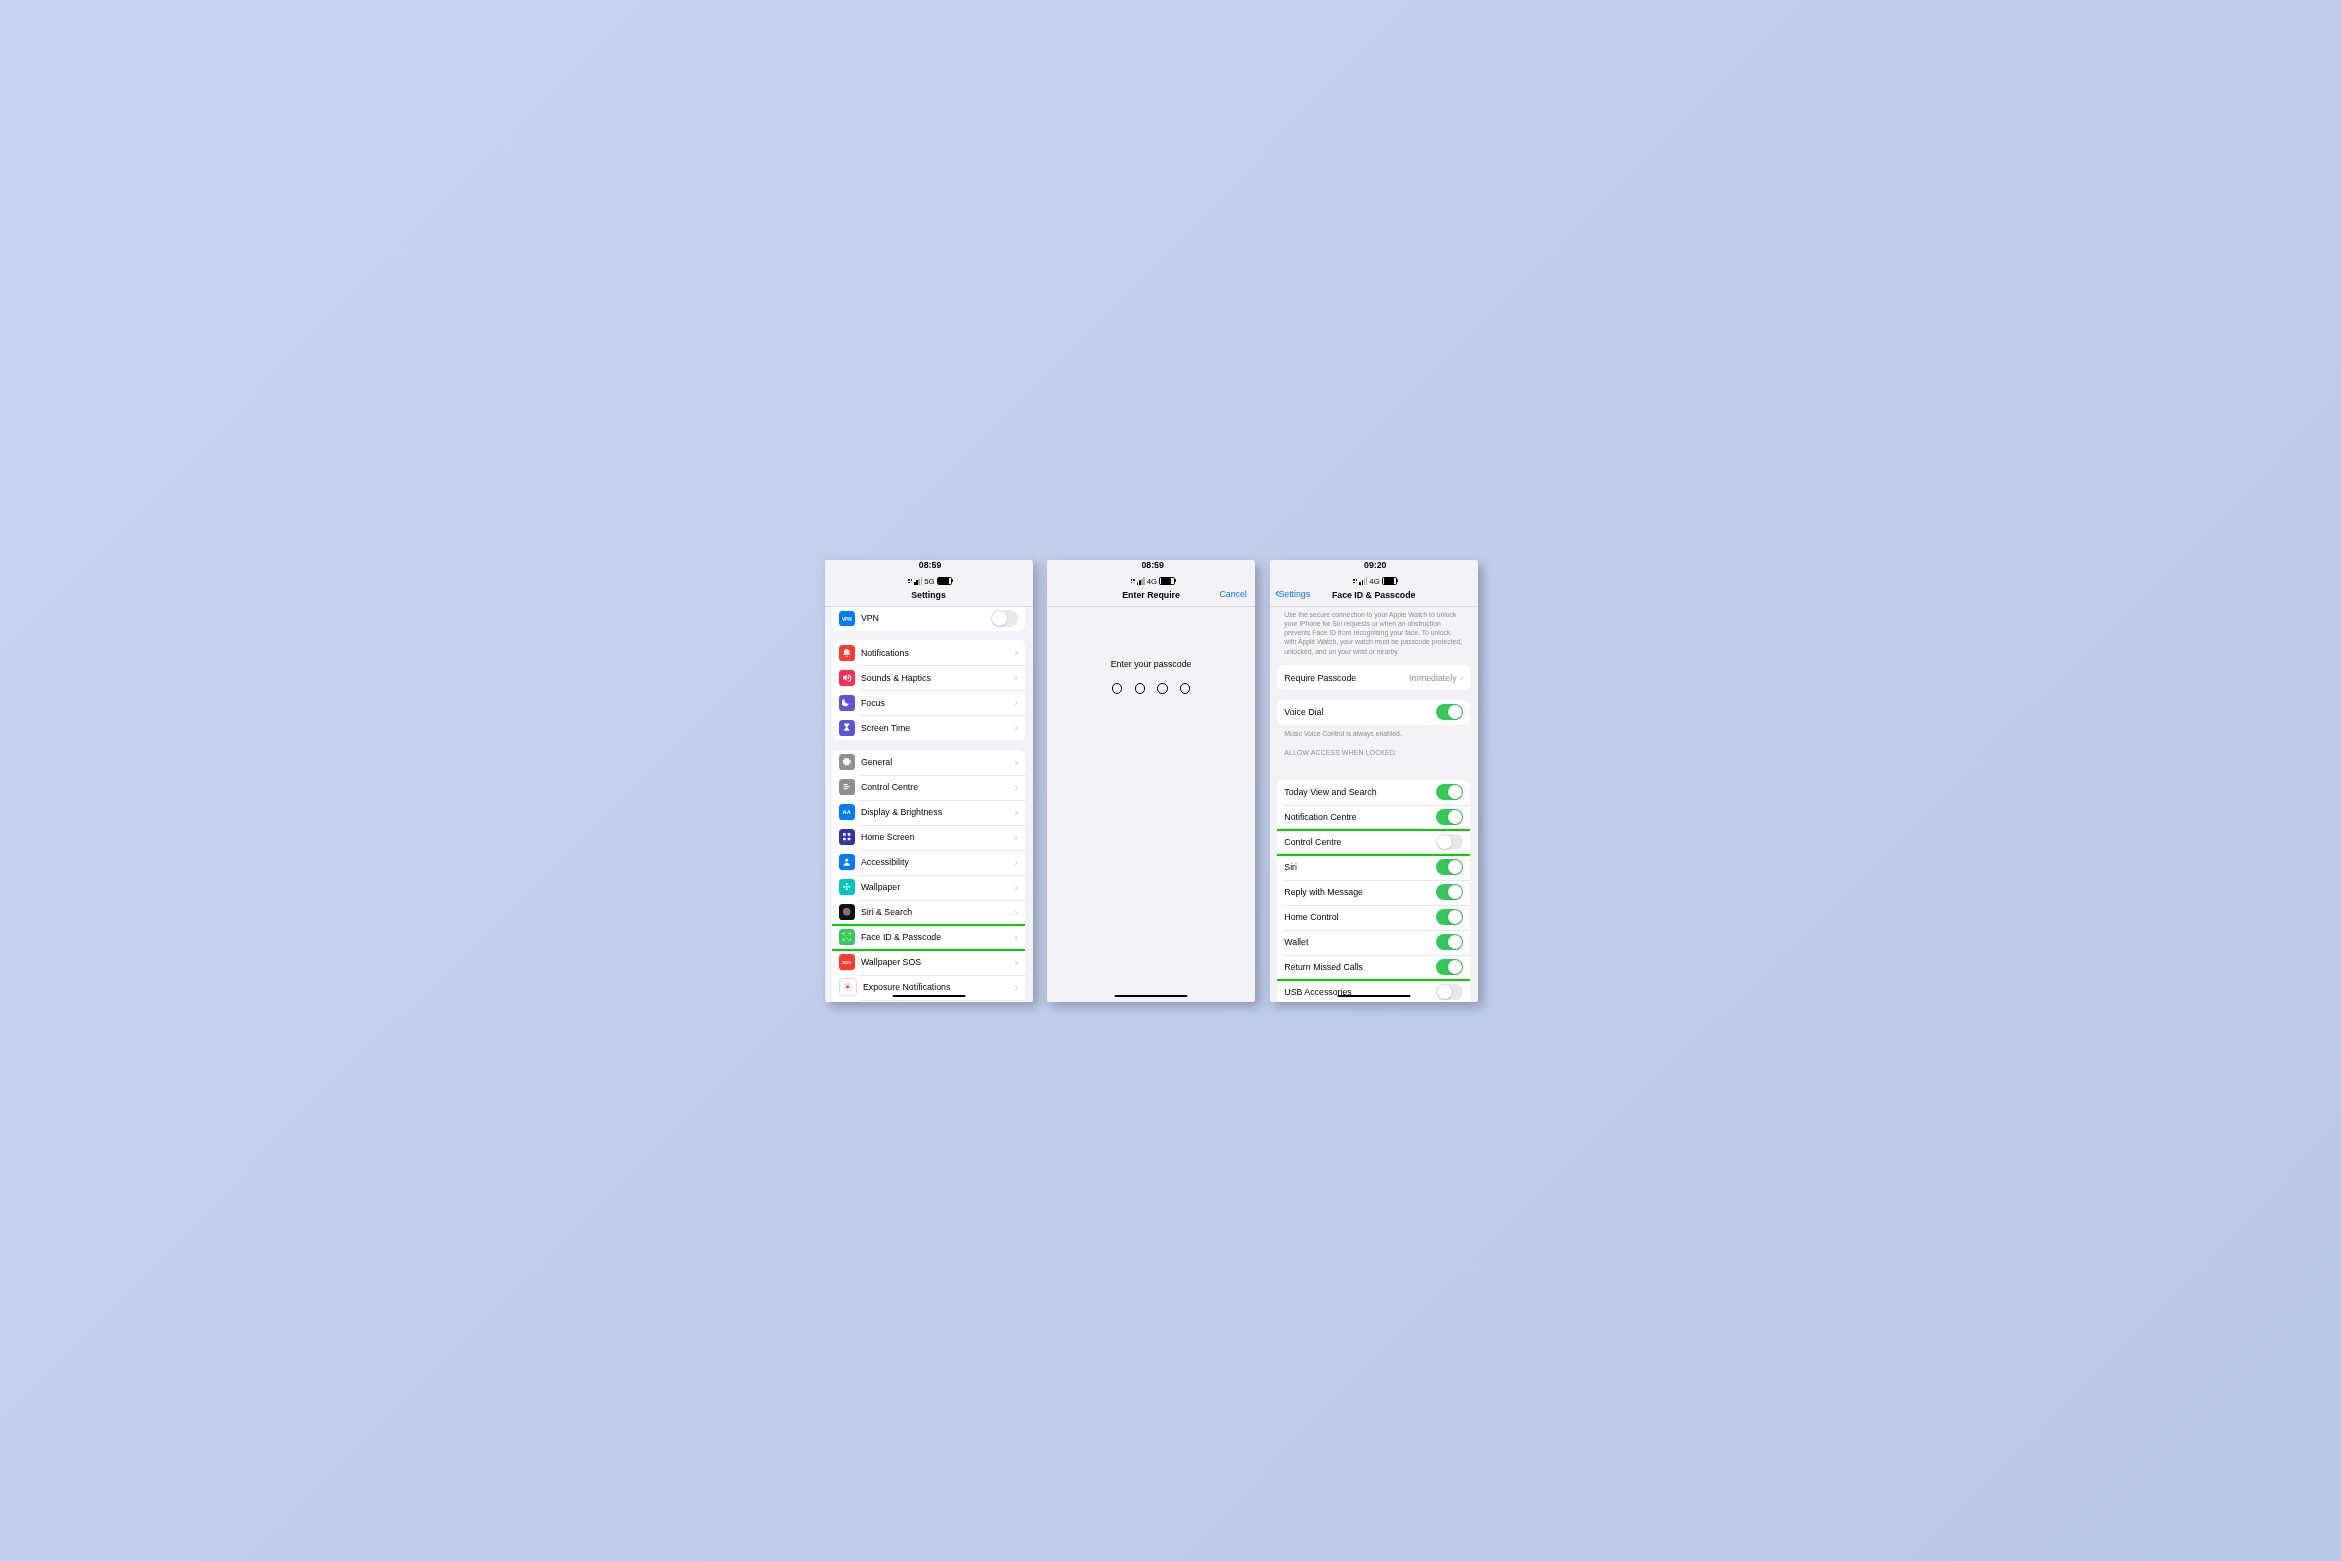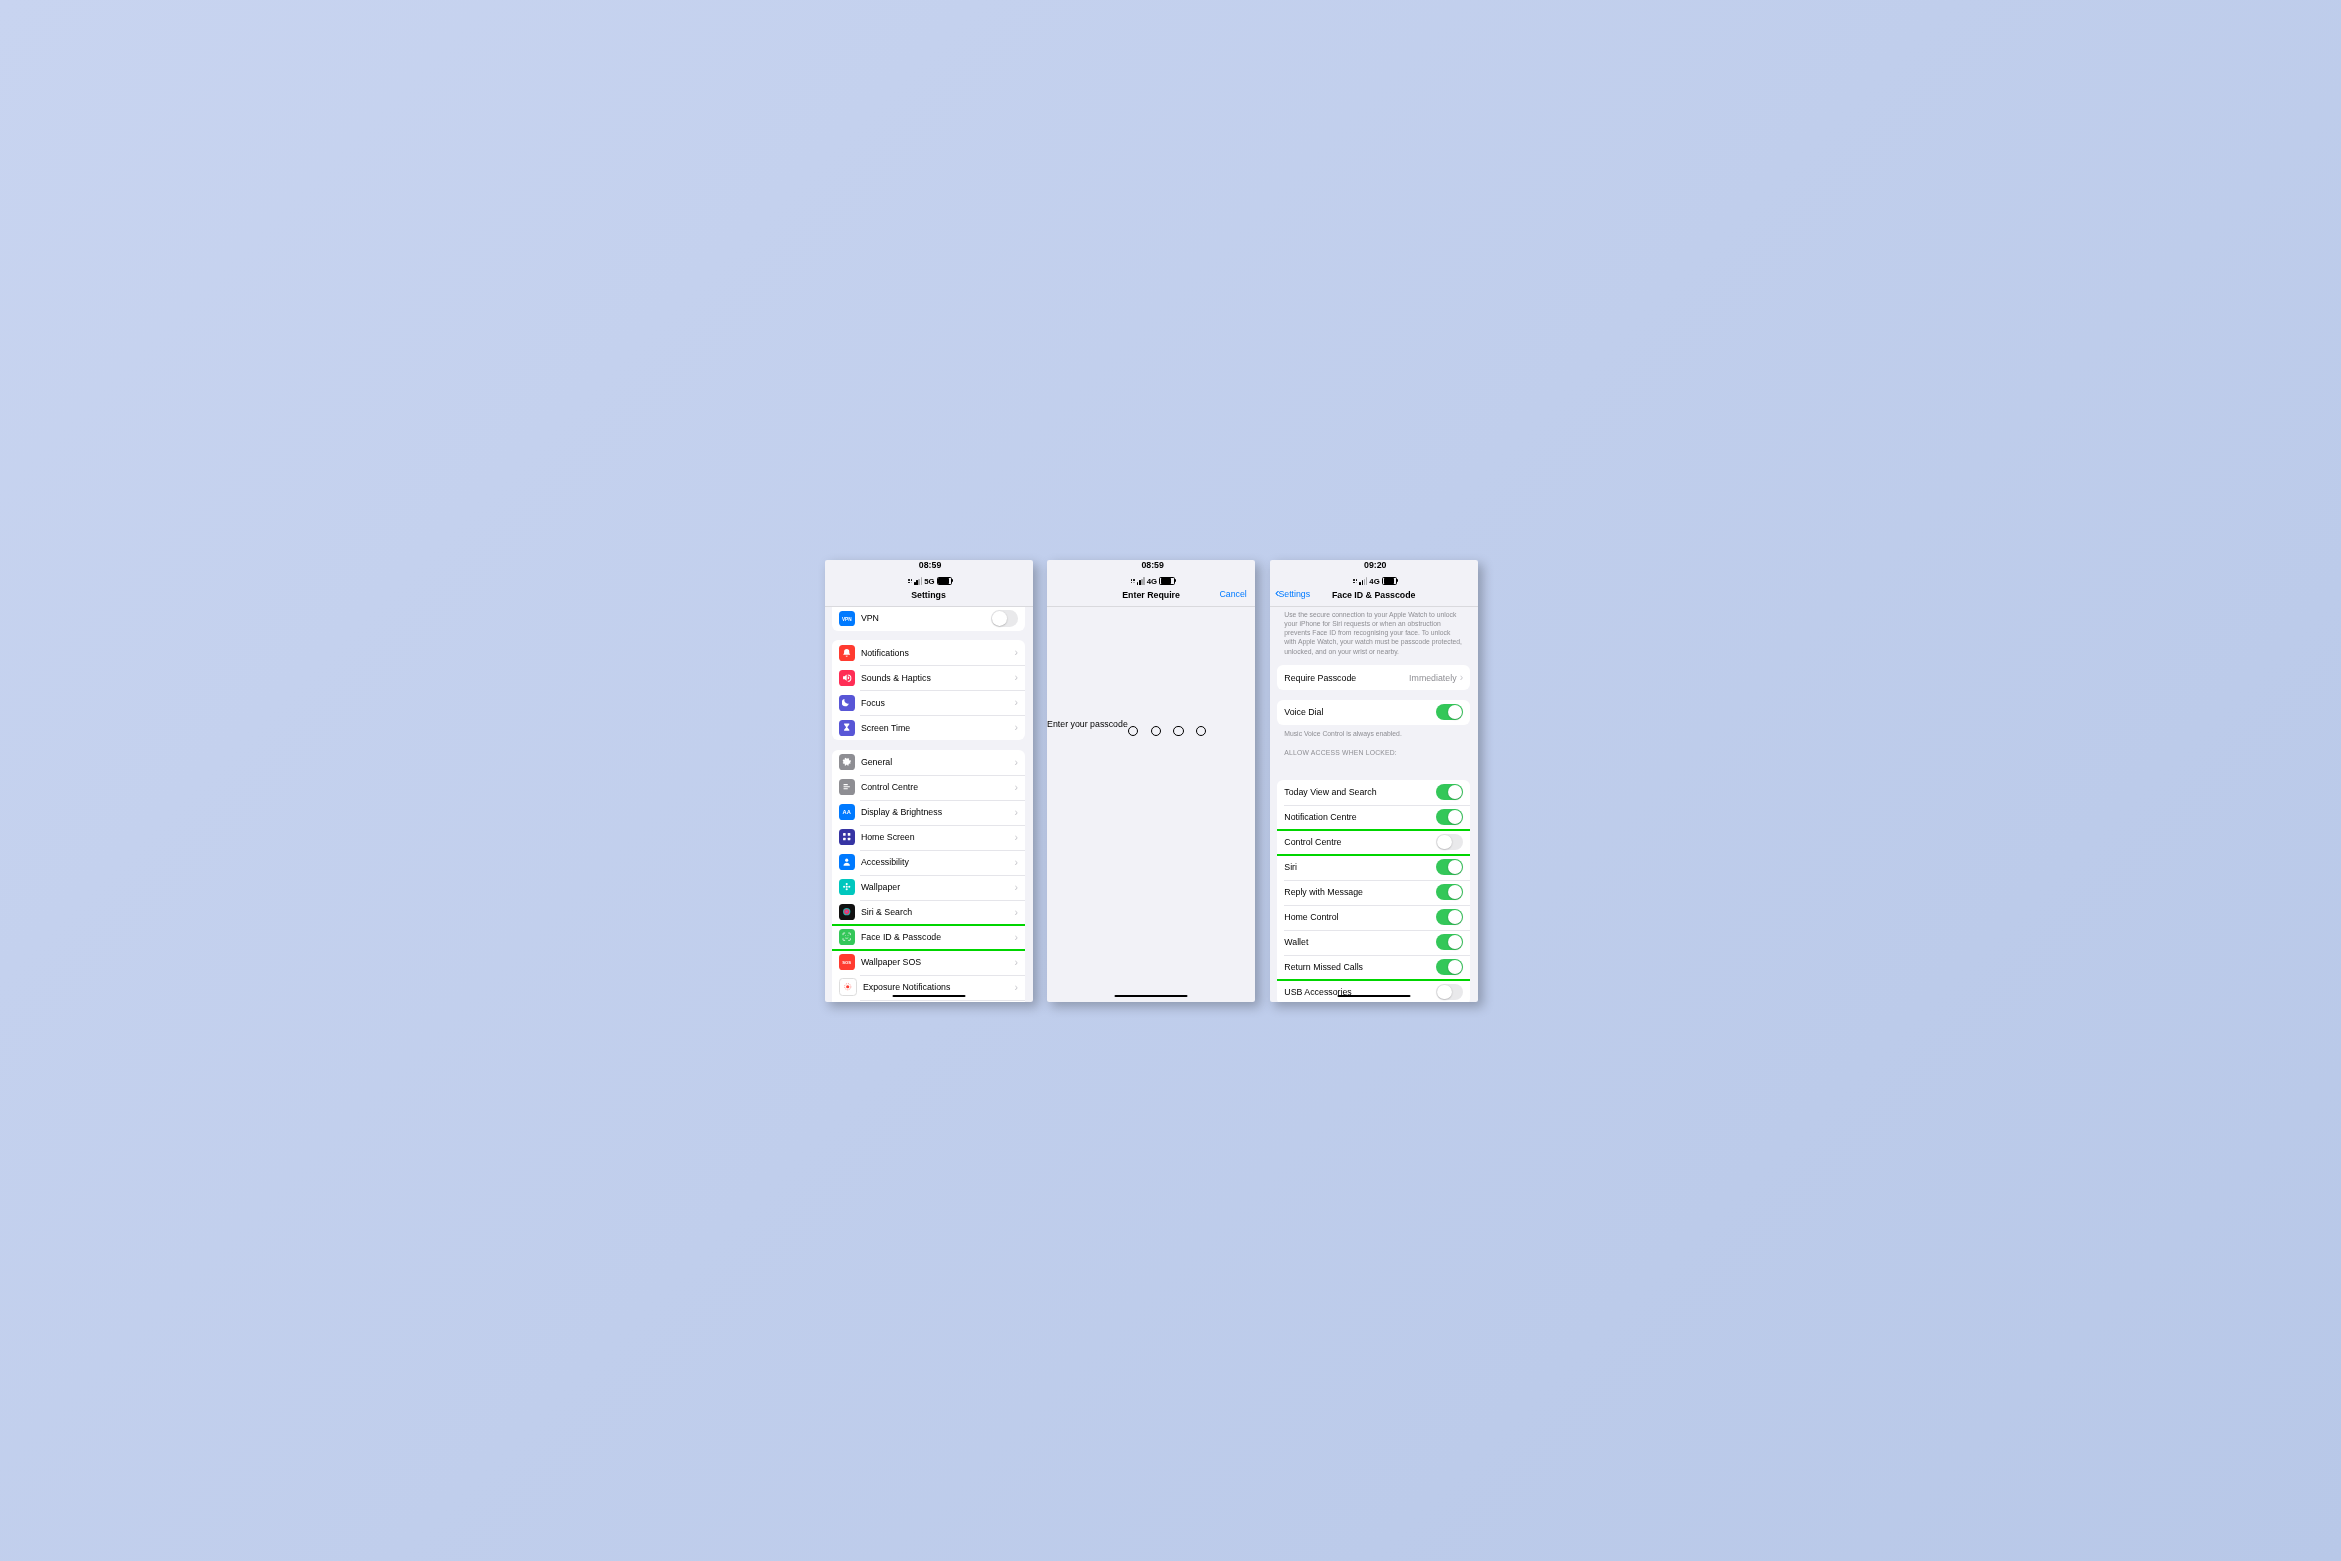--- a/index.html
+++ b/index.html
@@ -43,21 +43,21 @@
   .status{
     height:26px;
     display:flex;
     align-items:center;
     justify-content:space-between;
     padding:0 12.5px 0 15.6px;
     font-size:8.8px;
     font-weight:600;
     flex-direction:column;
   }
-  .status .right{display:flex;align-items:center;gap:2px;font-size:7.8px;font-weight:700;}
+  .status .right{display:flex;align-items:center;gap:2px;font-size:7.8px;font-weight:400;}
   .dots{display:inline-flex;flex-direction:column;gap:1px;margin-right:1px;}
   .dotsrow{display:flex;gap:1px;}
   .dot{width:1.6px;height:1.6px;border-radius:50%;background:#000;}
   .dot.f{opacity:.3;}
   .sig{display:inline-flex;align-items:flex-end;gap:0.5px;margin-left:-1px;}
   .sig i{width:1.6px;background:#000;border-radius:0.5px;}
   .sig i:nth-child(1){height:2.6px;}.sig i:nth-child(2){height:4.2px;}.sig i:nth-child(3){height:5.7px;opacity:.3;}.sig i:nth-child(4){height:7.3px;opacity:.3;}
   .batt{width:13.5px;height:6.8px;border:0.8px solid #000;border-radius:1.6px;position:relative;display:inline-block;}
   .batt::after{content:"";position:absolute;right:-2.1px;top:1.6px;width:1px;height:2.6px;background:#000;border-radius:0 1px 1px 0;}
   .batt i{position:absolute;left:0.8px;top:0.8px;bottom:0.8px;width:10.4px;background:#000;border-radius:0.8px;}
@@ -99,21 +99,21 @@
   .toggle.on::after{right:1px;}
   .toggle.off::after{left:1px;}
   
   .caption{font-size:6.8px;color:var(--ios-subtext);padding:4.2px 14.6px 0;line-height:1.35;}
   .caption.head{text-transform:uppercase;letter-spacing:0.2px;padding-top:10.4px;}
   
   .hl{position:absolute;border:2.1px solid var(--hl);border-radius:2.1px;pointer-events:none;z-index:10;}
   
   .homebar{position:absolute;bottom:4.2px;left:50%;transform:translateX(-50%);width:73px;height:2.6px;border-radius:1.6px;background:#000;}
   
-  .pass-wrap{display:flex;flex-direction:row;align-items:center;margin-top:112px;}
+  .pass-wrap{display:flex;flex-direction:column;align-items:center;margin-top:52px;}
   .pass-title{font-size:8.8px;margin-bottom:14.6px;}
   .pass-dots{display:flex;gap:12.5px;}
   .pass-dot{width:8.3px;height:8.3px;border:0.7px solid #000;border-radius:50%;}
   
   .p3 .cell.noicon::before{left:7.3px;}
   .p3 .cell.noicon + .cell.noicon::before{left:7.3px;}
 </style>
 </head>
 <body>
 

